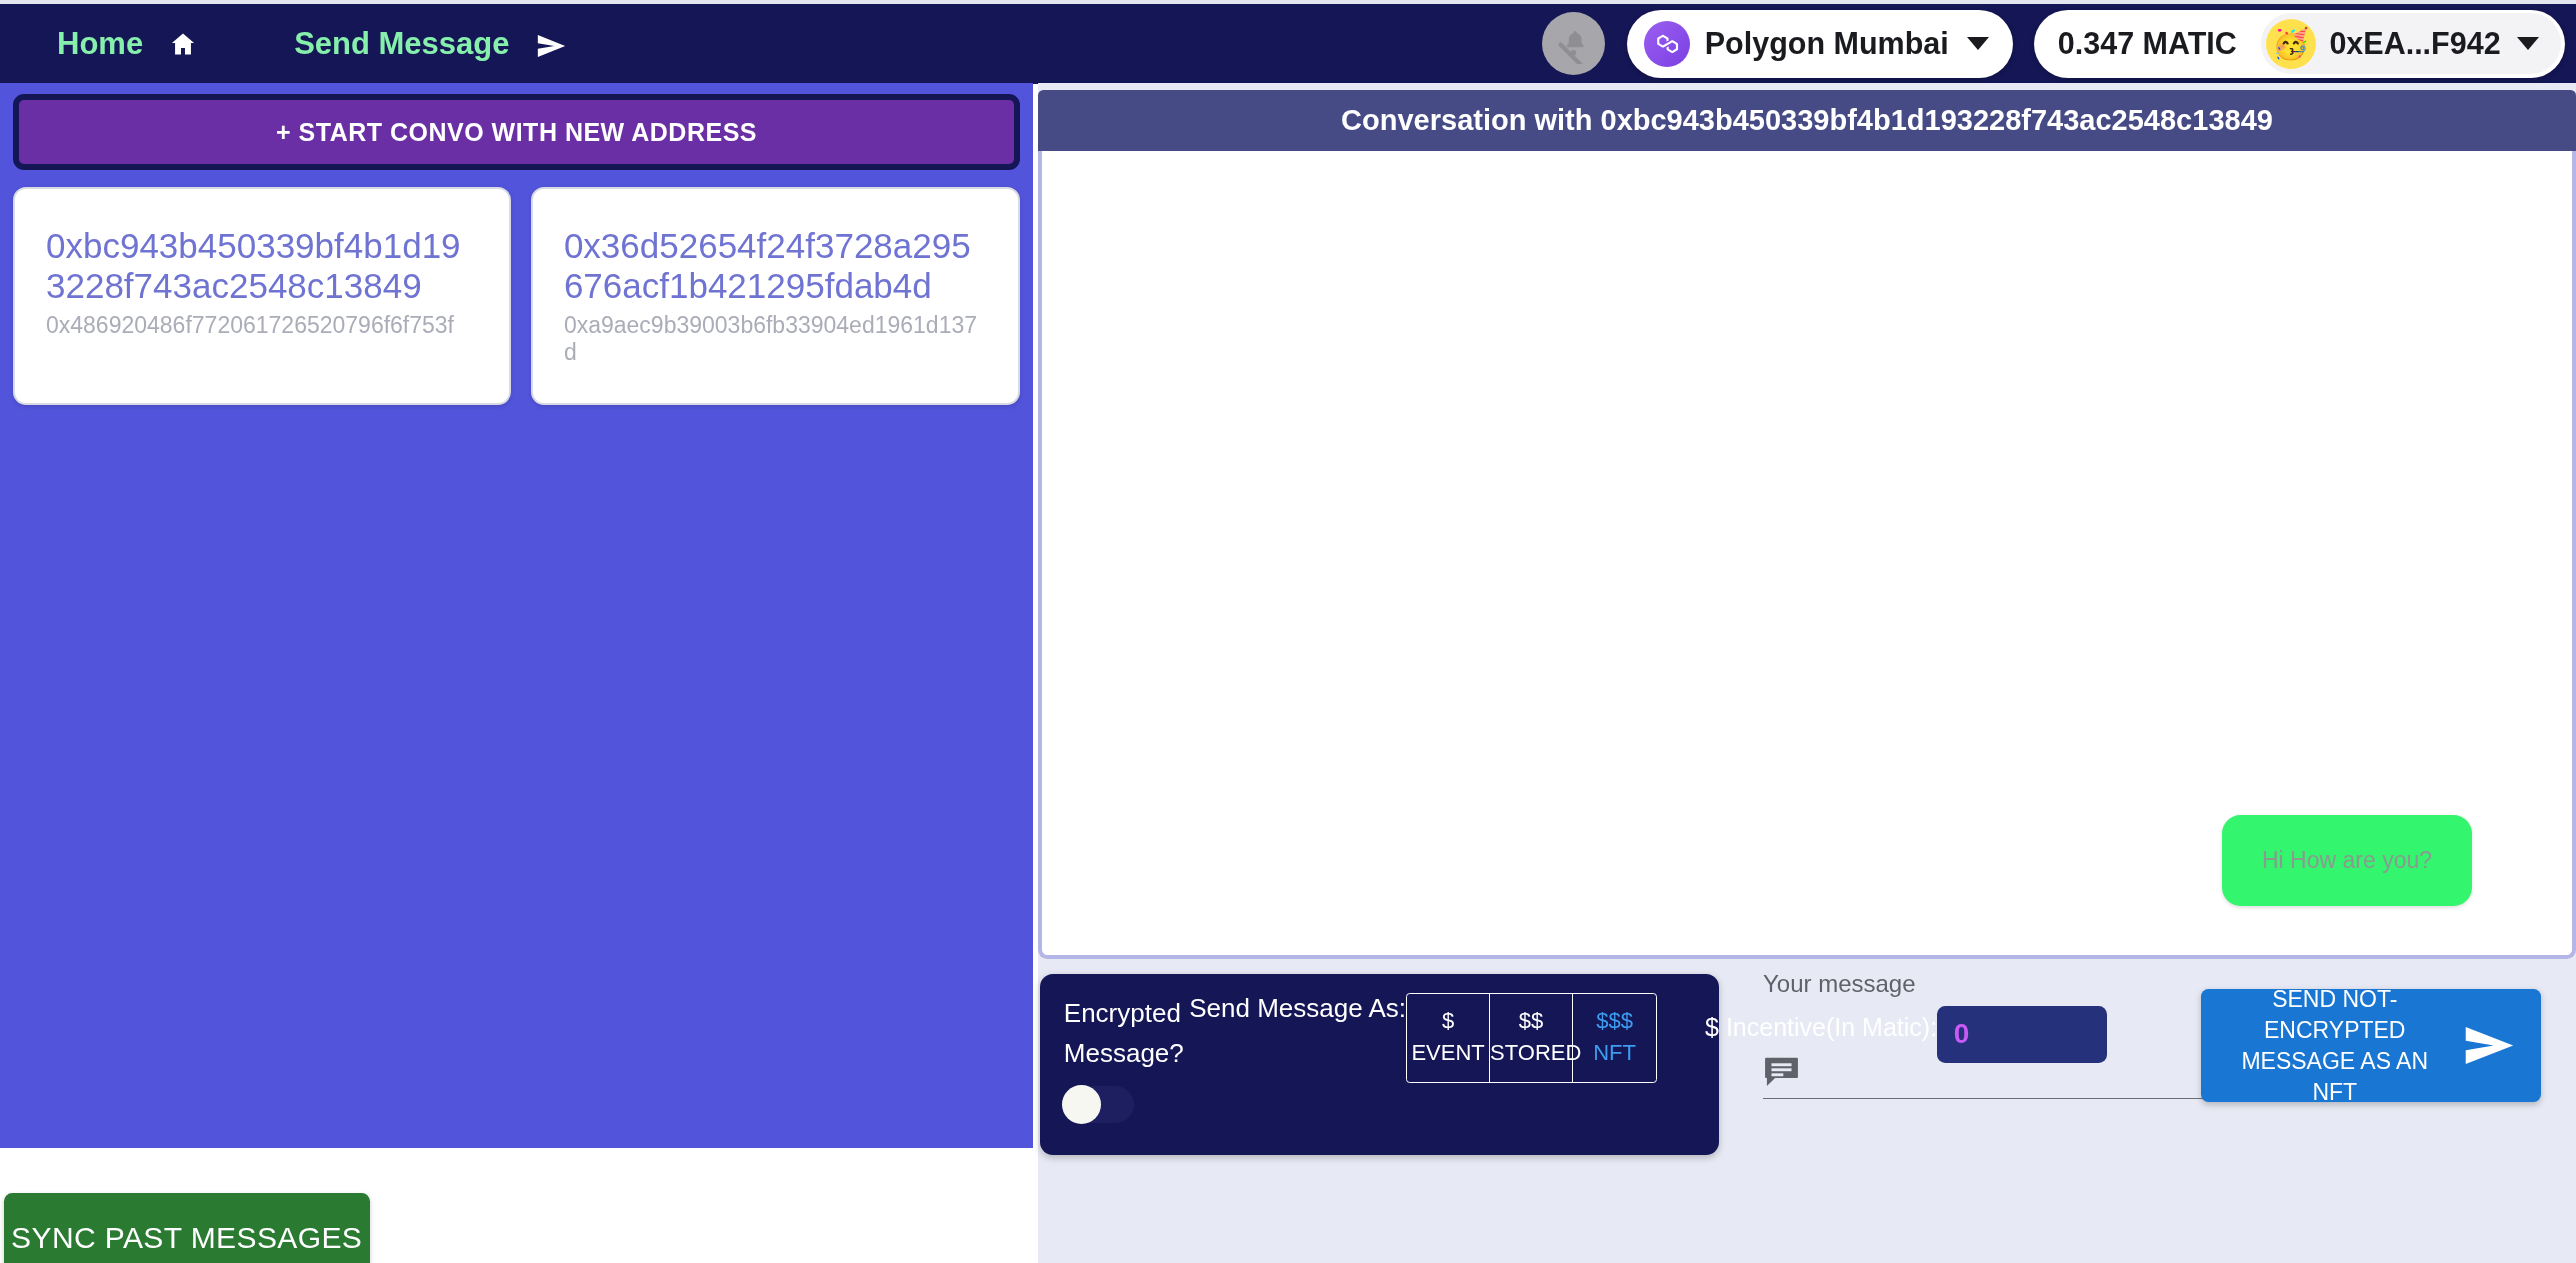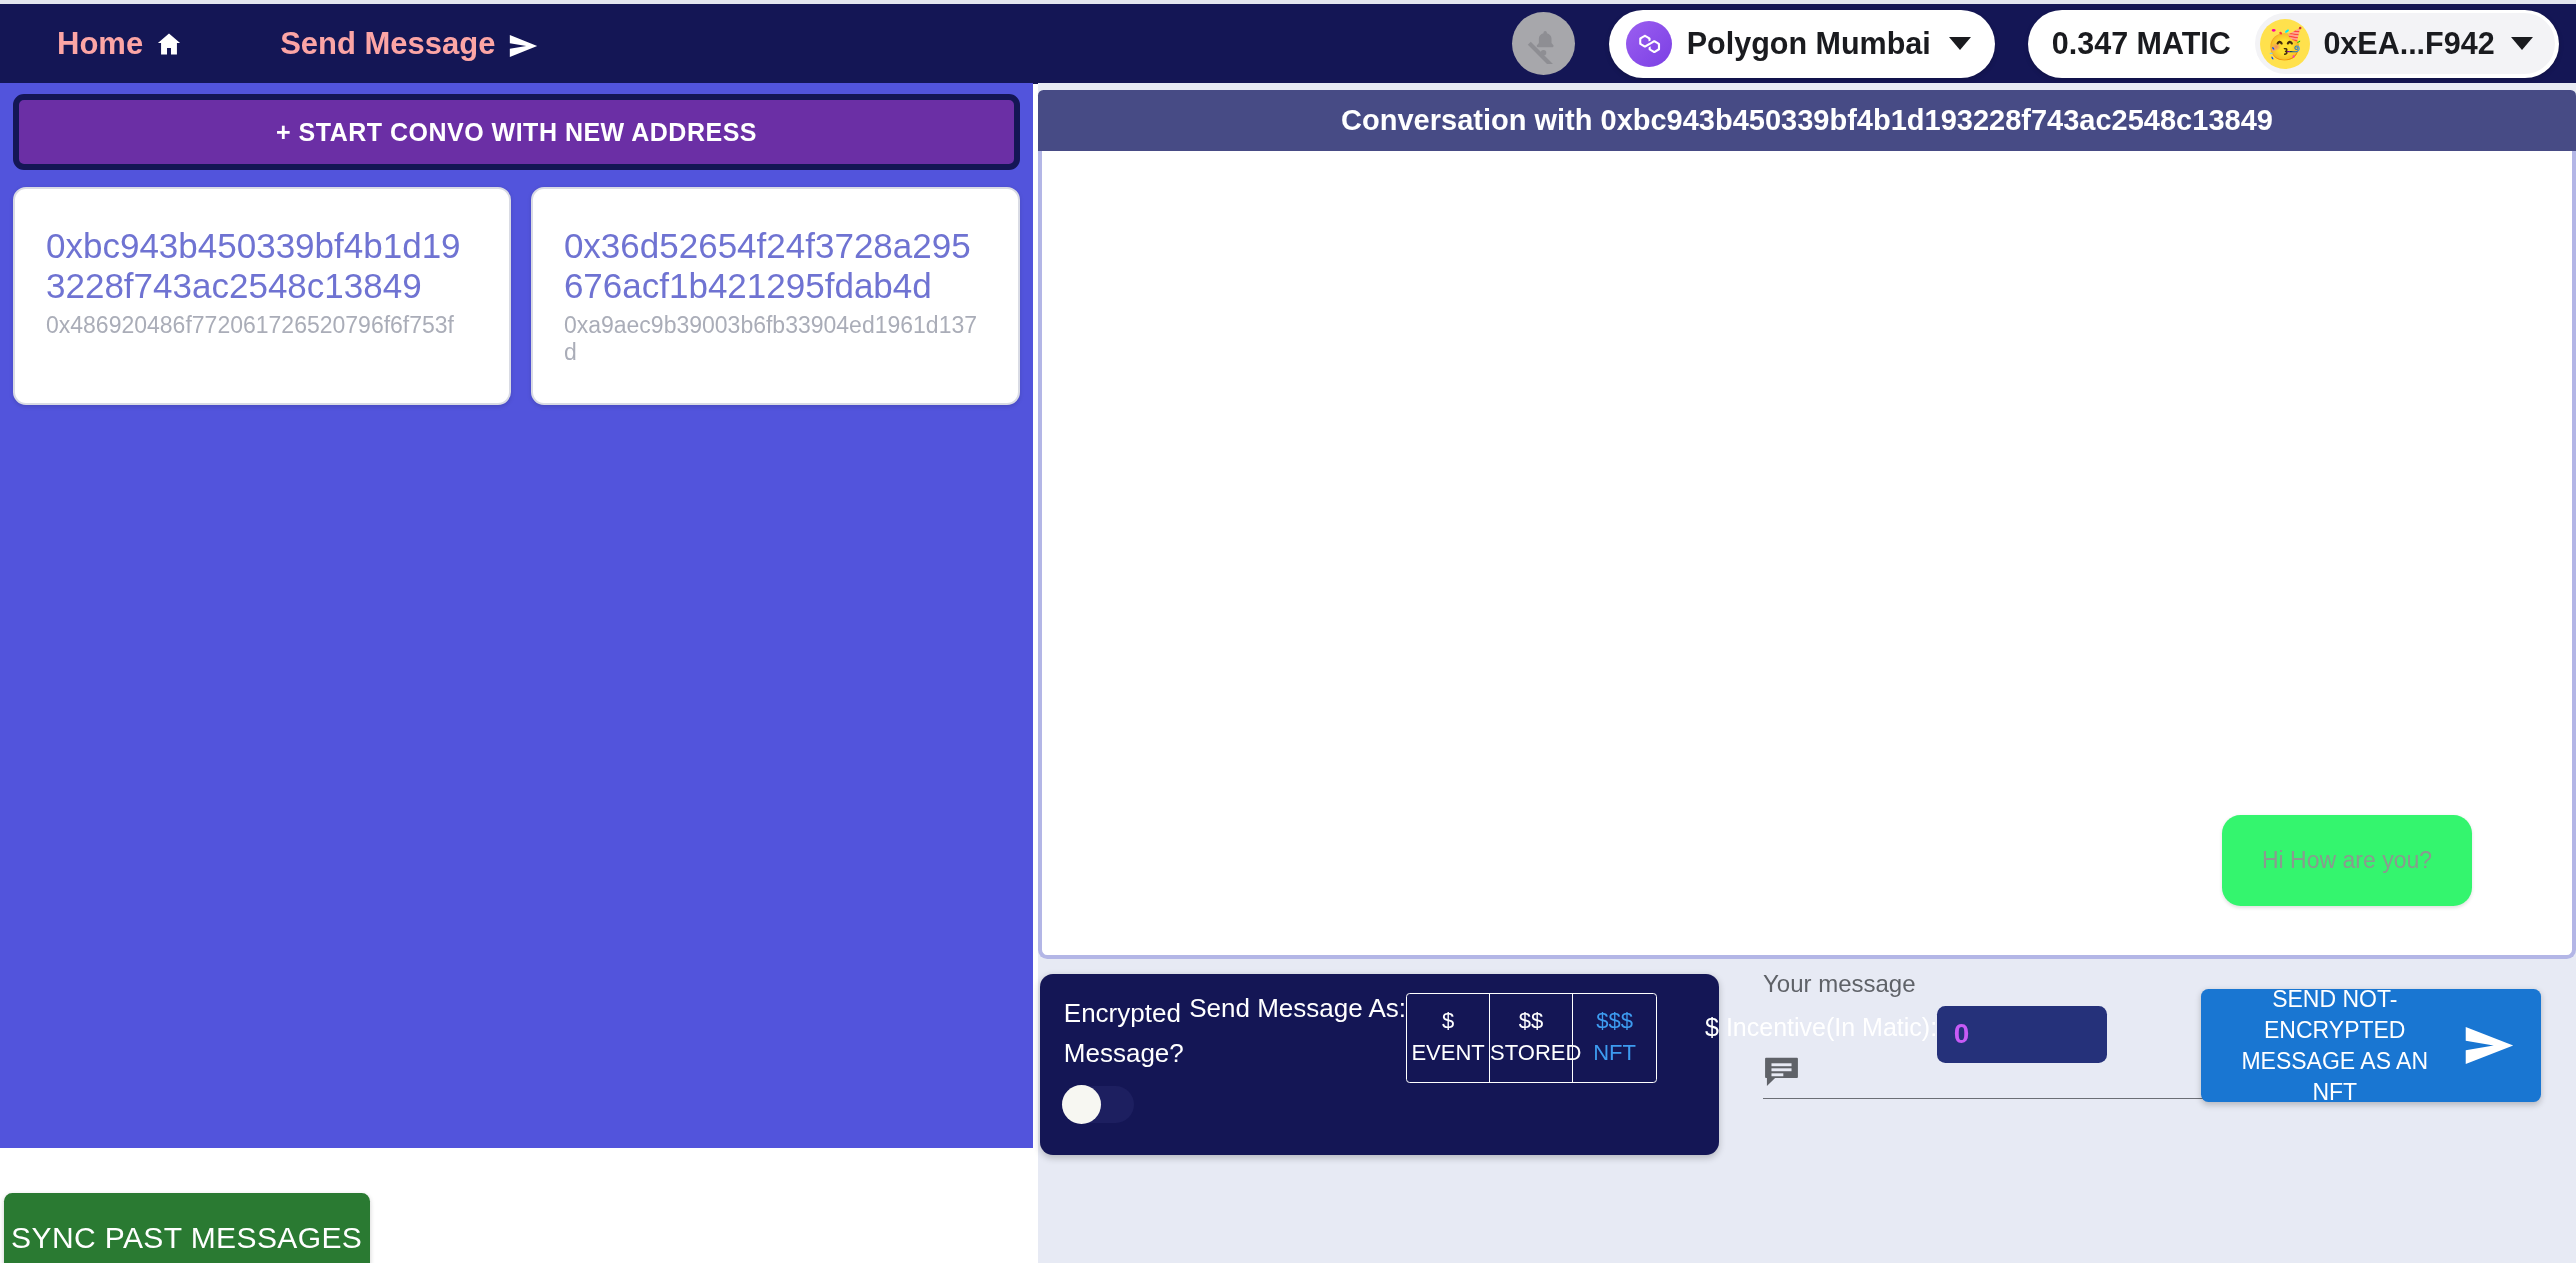--- a/index.html
+++ b/index.html
@@ -17,39 +17,39 @@
     position: absolute;
     top: 3.7px; left: 0;
     width: 2576px; height: 80px;
     background: #141655;
     display: flex;
     align-items: center;
   }
   .nav-link {
     display: flex;
     align-items: center;
-    gap: 12px;
-    color: #fca5a5;
+    gap: 26px;
+    color: #86efac;
     font-size: 31px;
     font-weight: bold;
     cursor: pointer;
     white-space: nowrap;
   }
   .nav-link.home { margin-left: 57px; }
   .nav-link.send { margin-left: 97px; }
 
   .icon-home { width: 28px; height: 28px; display: block; }
   .icon-send-nav { width: 31px; height: 26px; display: block; }
 
   .nav-right {
     margin-left: auto;
     display: flex;
     align-items: center;
-    gap: 12px;
-    padding-right: 17px;
+    gap: 0px;
+    padding-right: 11px;
   }
 
   .bell-off {
     width: 63px; height: 63px;
     border-radius: 50%;
     background: #a7a7ab;
     display: flex;
     align-items: center;
     justify-content: center;
     margin-right: 22px;

